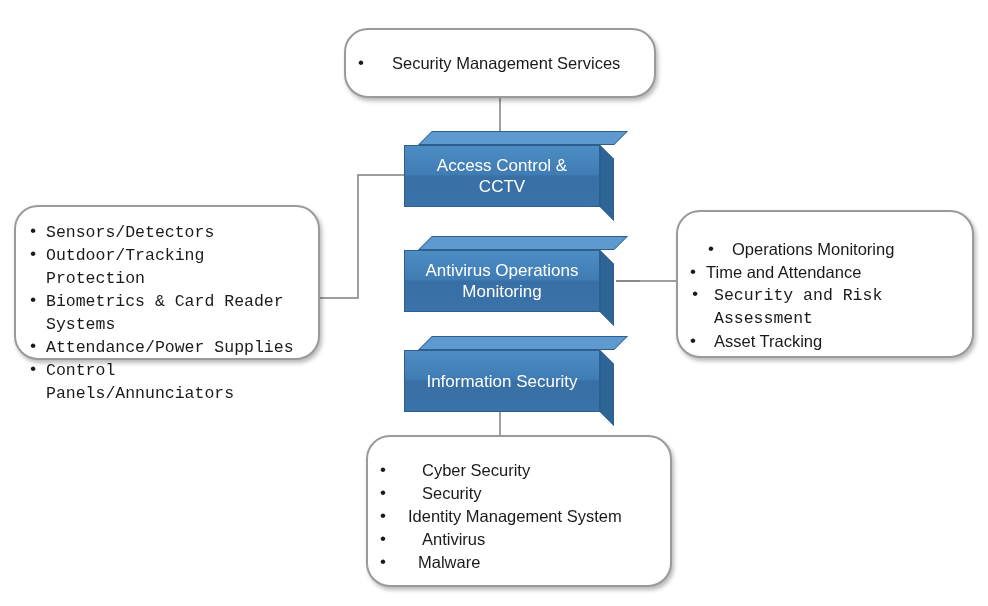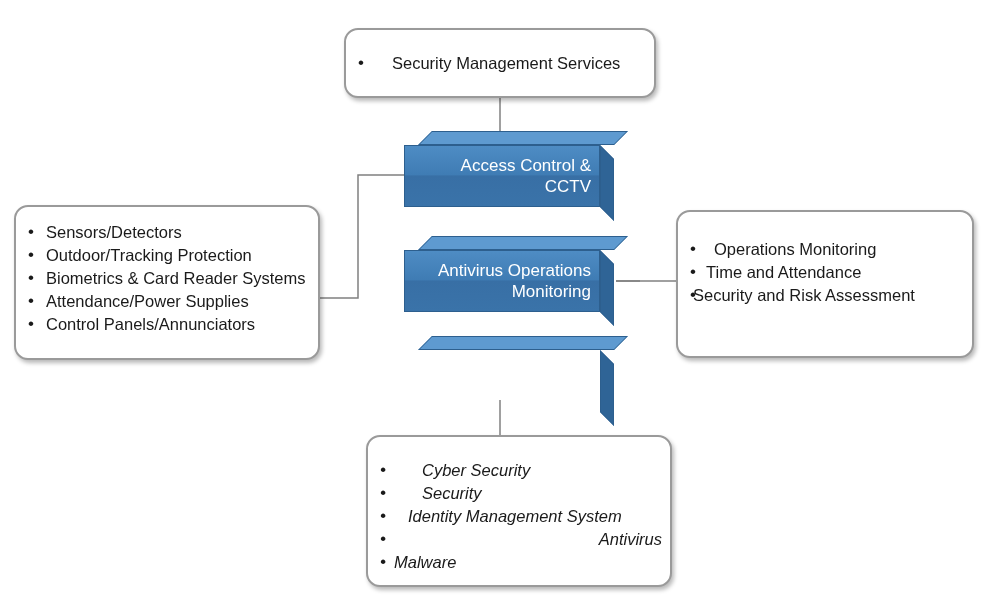--- a/index.html
+++ b/index.html
@@ -16,21 +16,21 @@
     height: 606px;
     background: #ffffff;
     overflow: hidden;
   }
 
   
   .callout {
     position: absolute;
     background: #ffffff;
     border: 2px solid #9a9a9a;
-    border-radius: 14px;
+    border-radius: 24px;
     box-shadow: 2px 3px 4px rgba(0,0,0,0.28);
     box-sizing: border-box;
   }
   .callout ul {
     list-style: none;
     margin: 0;
     padding: 0;
   }
   .callout li {
     position: relative;
@@ -58,21 +58,21 @@
     left: 0;
     top: 14px;
     width: 196px;
     height: 62px;
     background: linear-gradient(to bottom, #4e8cc4 0%, #3f7cb4 48%, #386fa5 50%, #3a73a9 100%);
     border: 1px solid #2d5f8e;
     box-sizing: border-box;
     display: flex;
     align-items: center;
     justify-content: center;
-    text-align: right;
+    text-align: center;
     color: #ffffff;
     font-size: 17px;
     line-height: 21px;
     padding: 0 8px;
   }
   
   .block .topface {
     position: absolute;
     left: 14px;
     top: 0px;
@@ -137,43 +137,45 @@
 
   <div class="block" style="left:404px; top:236px; width:212px; height:78px;">
     <div class="topface"></div>
     <div class="sideface" style="top:14px;"></div>
     <div class="face">Antivirus Operations Monitoring</div>
   </div>
 
   <div class="block" style="left:404px; top:336px; width:212px; height:78px;">
     <div class="topface"></div>
     <div class="sideface" style="top:14px;"></div>
+    <div class="face">Information Security</div>
   </div>
 
-  <div class="callout" style="left:14px; top:205px; width:306px; height:155px; padding:14px 8px 0 0;">
+  <div class="callout" style="left:14px; top:205px; width:306px; height:155px; padding:14px 8px 0 0;font-family:Liberation Mono, monospace;">
     <ul>
       <li>Sensors/Detectors</li>
       <li>Outdoor/Tracking Protection</li>
       <li>Biometrics &amp; Card Reader Systems</li>
       <li>Attendance/Power Supplies</li>
       <li>Control Panels/Annunciators</li>
     </ul>
   </div>
 
   <div class="callout" style="left:676px; top:210px; width:298px; height:148px; padding:26px 8px 0 0;">
     <ul>
-      <li style="padding-left:36px;">Operations Monitoring</li>
+      <li style="padding-left:36px;margin-left:18px;">Operations Monitoring</li>
       <li style="padding-left:28px;">Time and Attendance</li>
-      <li style="padding-left:15px;">Security and Risk Assessment</li>
+      <li style="padding-left:36px;font-family:Liberation Mono, monospace;">Security and Risk Assessment</li>
+      <li style="padding-left:36px;">Asset Tracking</li>
     </ul>
   </div>
 
-  <div class="callout" style="left:366px; top:435px; width:306px; height:152px; padding:22px 8px 0 0;font-style:italic;">
+  <div class="callout" style="left:366px; top:435px; width:306px; height:152px; padding:22px 8px 0 0;">
     <ul>
       <li style="padding-left:54px;">Cyber Security</li>
       <li style="padding-left:54px;">Security</li>
       <li style="padding-left:40px;">Identity Management System</li>
-      <li style="padding-left:42px;text-align:right;">Antivirus</li>
-      <li style="padding-left:26px;">Malware</li>
+      <li style="padding-left:54px;">Antivirus</li>
+      <li style="padding-left:50px;">Malware</li>
     </ul>
   </div>
 
 </div>
 
 </body></html>

